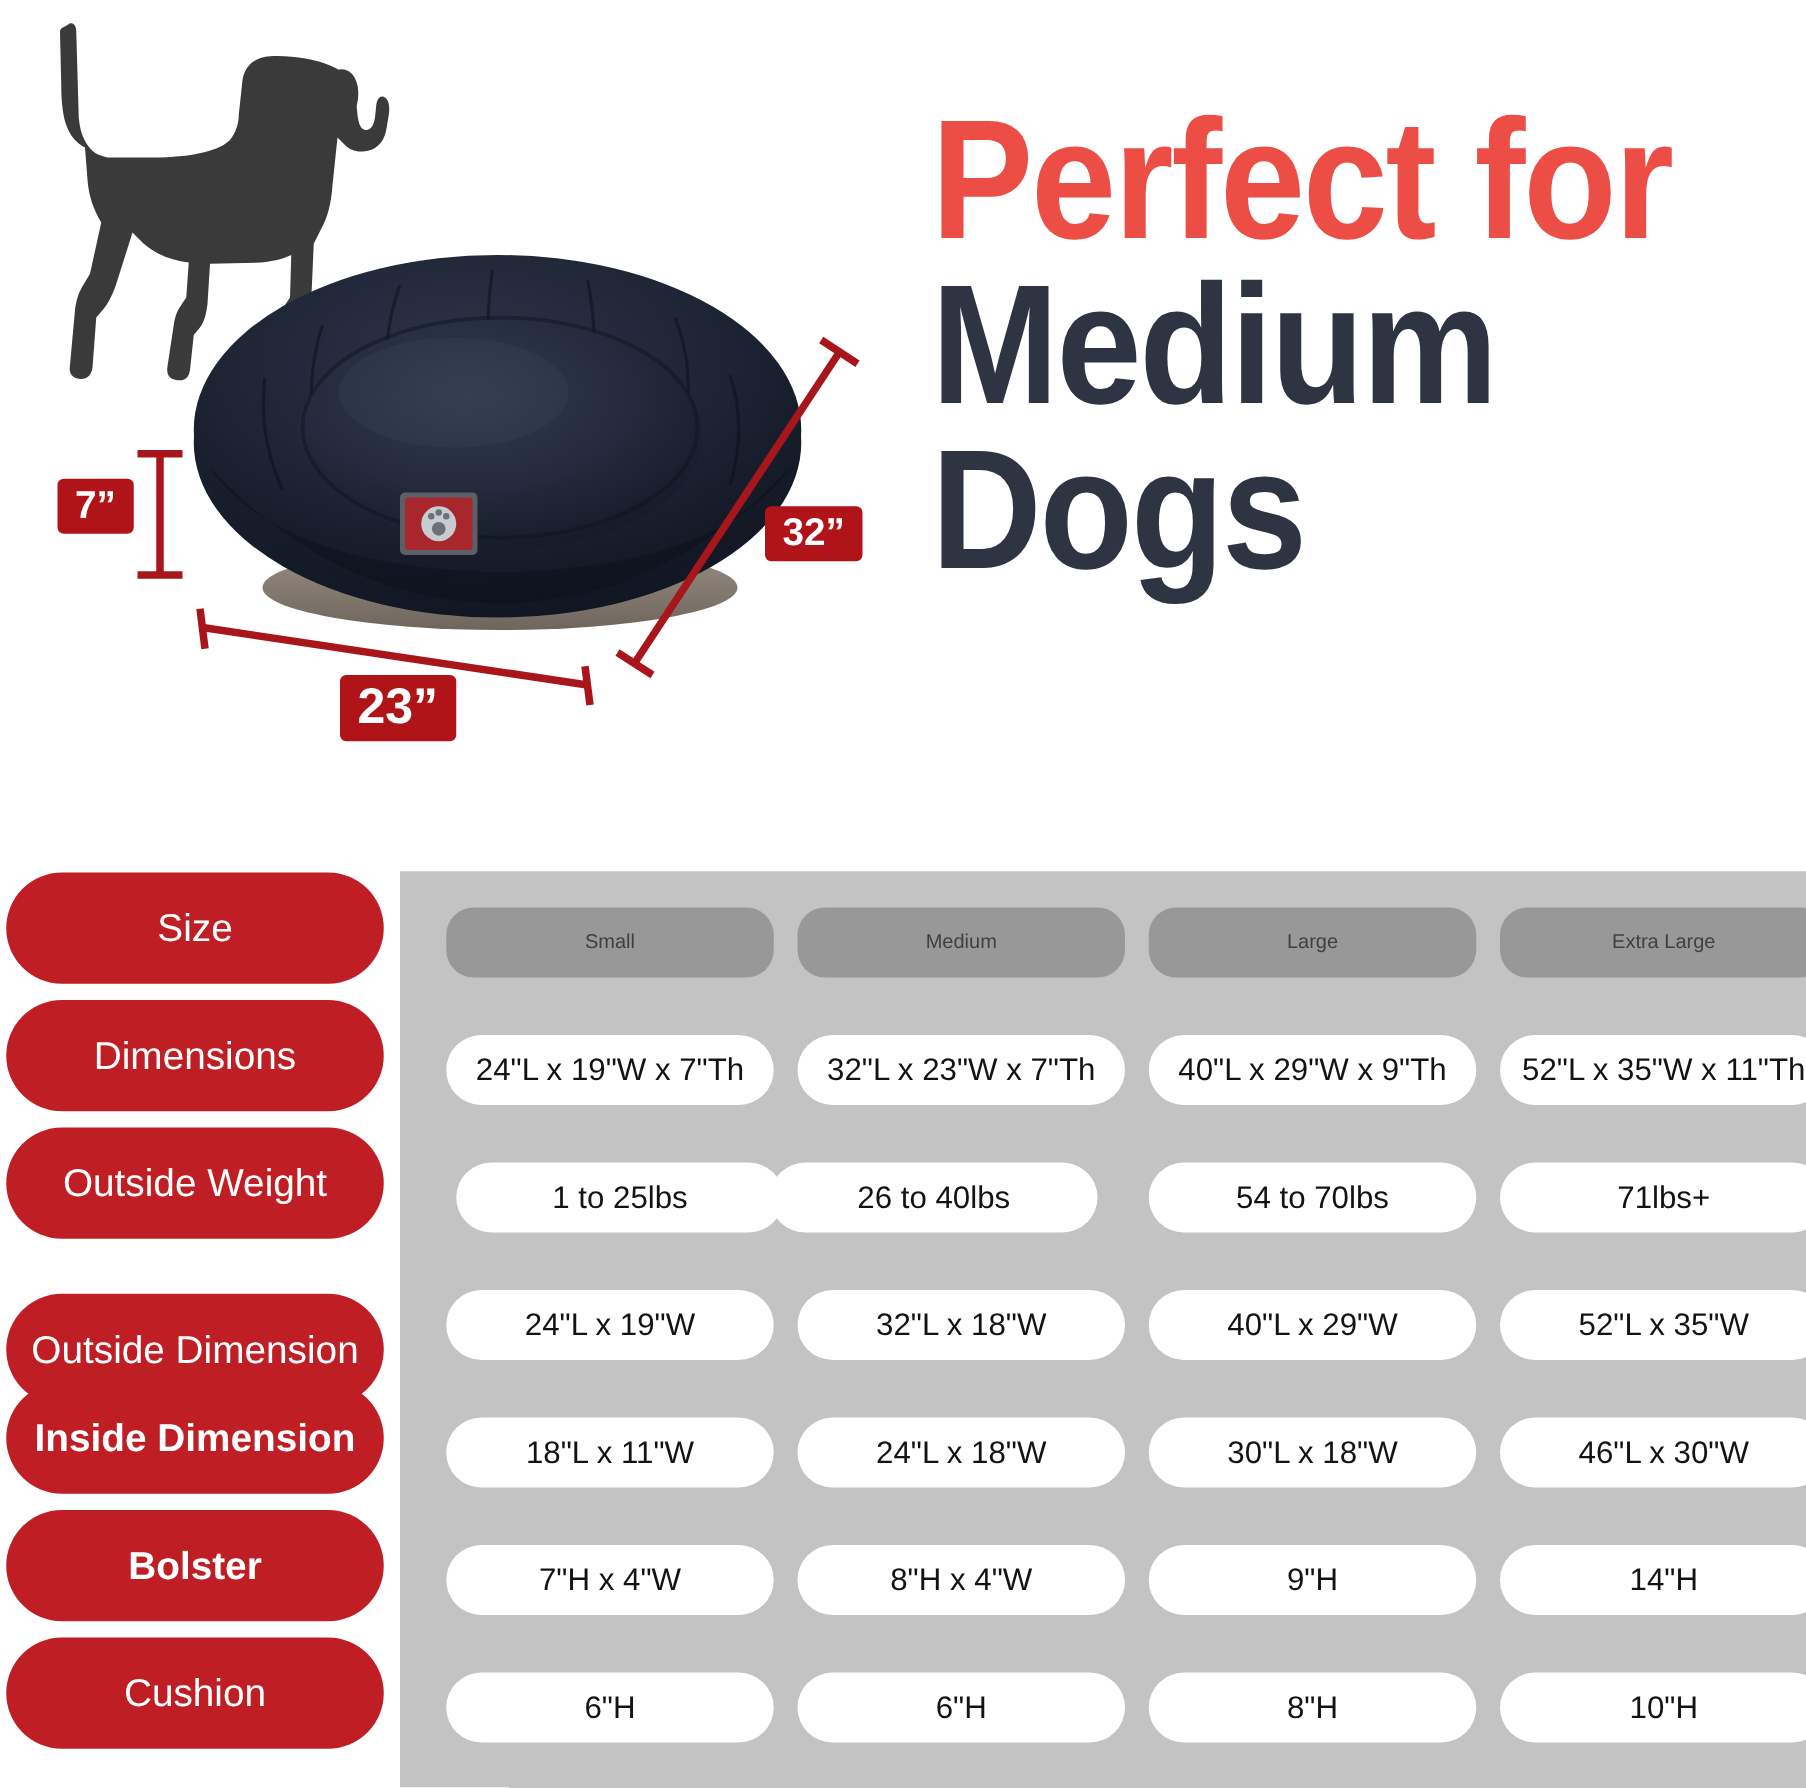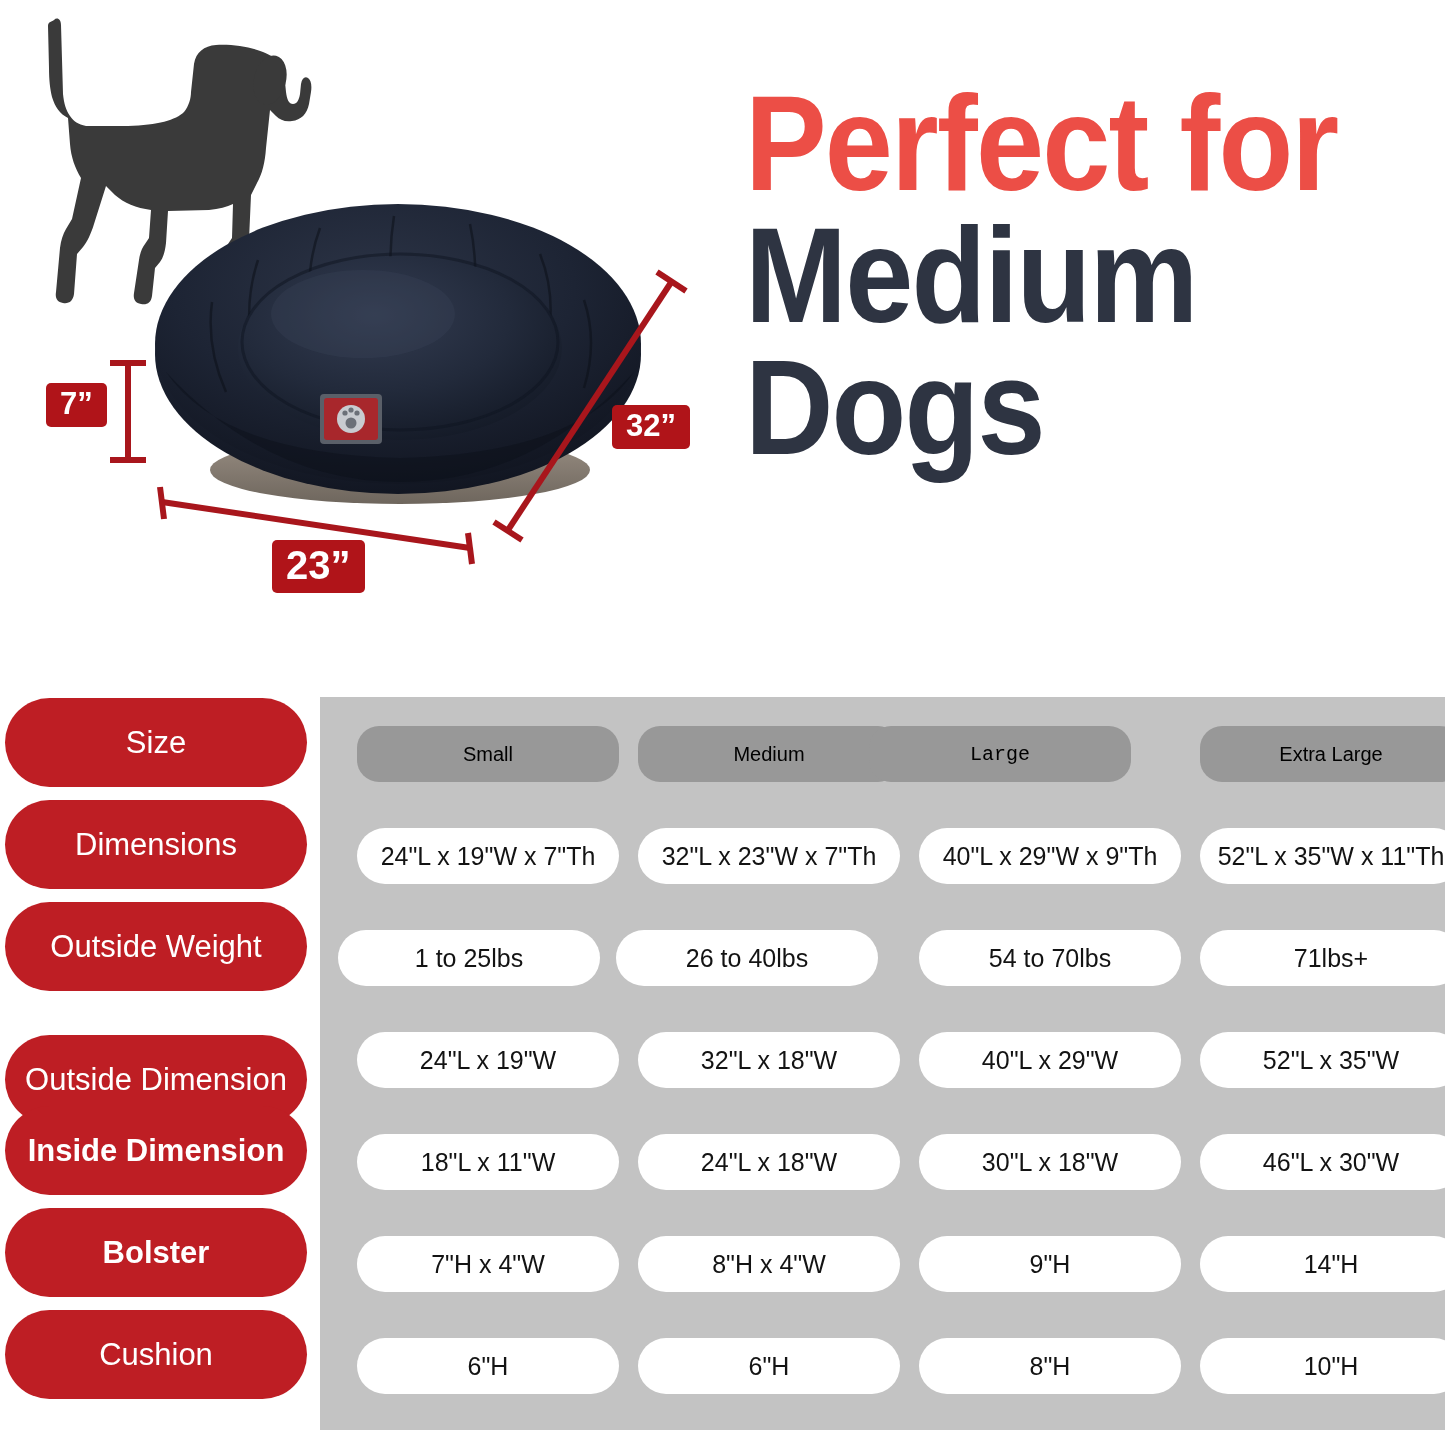--- a/index.html
+++ b/index.html
@@ -127,22 +127,22 @@
 
   
   .header-pill {
     position: absolute;
     height: 56px;
     background: #989898;
     border-radius: 22px;
     display: flex;
     align-items: center;
     justify-content: center;
-    color: #000000;
-    font-size: 20px;
+    color: #404040;
+    font-size: 16px;
     white-space: nowrap;
   }
 
   .value-pill {
     position: absolute;
     height: 56px;
     background: #ffffff;
     border-radius: 30px;
     display: flex;
     align-items: center;
@@ -271,27 +271,27 @@
       <div class="label-pill" style="top: 110px;">Dimensions</div>
       <div class="label-pill" style="top: 212px;">Outside Weight</div>
       <div class="label-pill" style="top: 314px; margin-top: 31px;">Outside Dimension</div>
       <div class="label-pill" style="top: 416px; font-weight: bold;">Inside Dimension</div>
       <div class="label-pill" style="top: 518px; font-weight: bold;">Bolster</div>
       <div class="label-pill" style="top: 620px;">Cushion</div>
     </div>
   <div id="table-cells">
       <div class="header-pill" style="left: 357px; top: 36px; width: 262px;">Small</div>
       <div class="header-pill" style="left: 638px; top: 36px; width: 262px;">Medium</div>
-      <div class="header-pill" style="left: 869px; top: 36px; width: 262px; font-family: Liberation Mono, monospace;">Large</div>
+      <div class="header-pill" style="left: 919px; top: 36px; width: 262px;">Large</div>
       <div class="header-pill" style="left: 1200px; top: 36px; width: 262px;">Extra Large</div>
       <div class="value-pill" style="left: 357px; top: 138px; width: 262px;">24"L x 19"W x 7"Th</div>
       <div class="value-pill" style="left: 638px; top: 138px; width: 262px;">32"L x 23"W x 7"Th</div>
       <div class="value-pill" style="left: 919px; top: 138px; width: 262px;">40"L x 29"W x 9"Th</div>
       <div class="value-pill" style="left: 1200px; top: 138px; width: 262px;">52"L x 35"W x 11"Th</div>
-      <div class="value-pill" style="left: 338px; top: 240px; width: 262px;">1 to 25lbs</div>
+      <div class="value-pill" style="left: 365px; top: 240px; width: 262px;">1 to 25lbs</div>
       <div class="value-pill" style="left: 616px; top: 240px; width: 262px;">26 to 40lbs</div>
       <div class="value-pill" style="left: 919px; top: 240px; width: 262px;">54 to 70lbs</div>
       <div class="value-pill" style="left: 1200px; top: 240px; width: 262px;">71lbs+</div>
       <div class="value-pill" style="left: 357px; top: 342px; width: 262px;">24"L x 19"W</div>
       <div class="value-pill" style="left: 638px; top: 342px; width: 262px;">32"L x 18"W</div>
       <div class="value-pill" style="left: 919px; top: 342px; width: 262px;">40"L x 29"W</div>
       <div class="value-pill" style="left: 1200px; top: 342px; width: 262px;">52"L x 35"W</div>
       <div class="value-pill" style="left: 357px; top: 444px; width: 262px;">18"L x 11"W</div>
       <div class="value-pill" style="left: 638px; top: 444px; width: 262px;">24"L x 18"W</div>
       <div class="value-pill" style="left: 919px; top: 444px; width: 262px;">30"L x 18"W</div>

